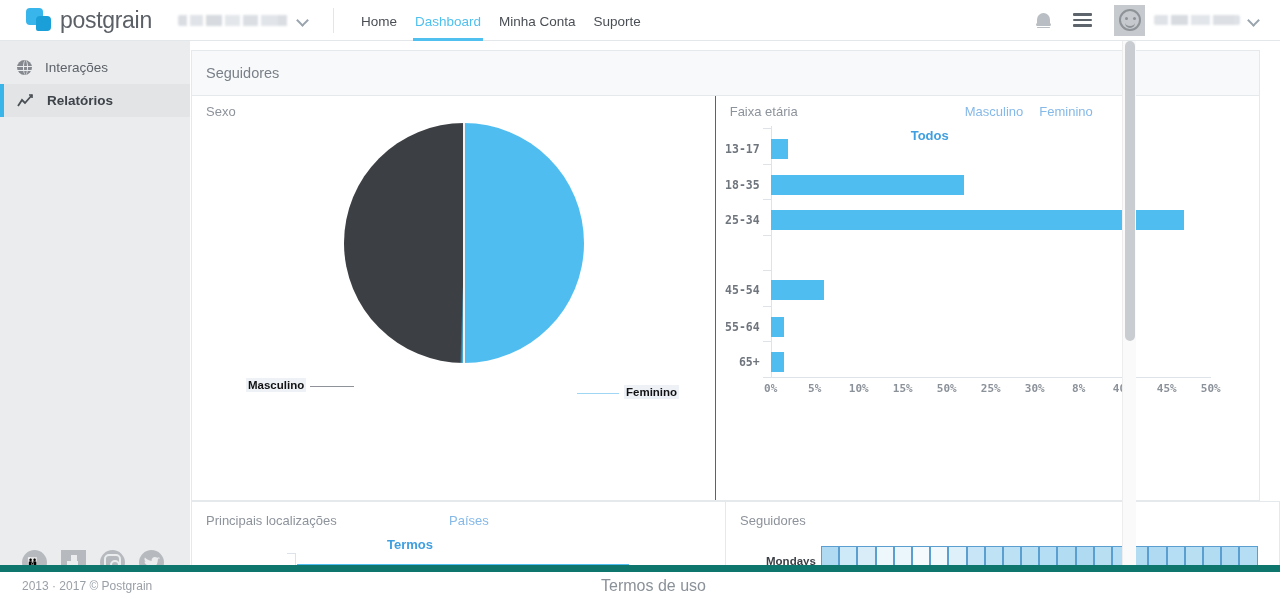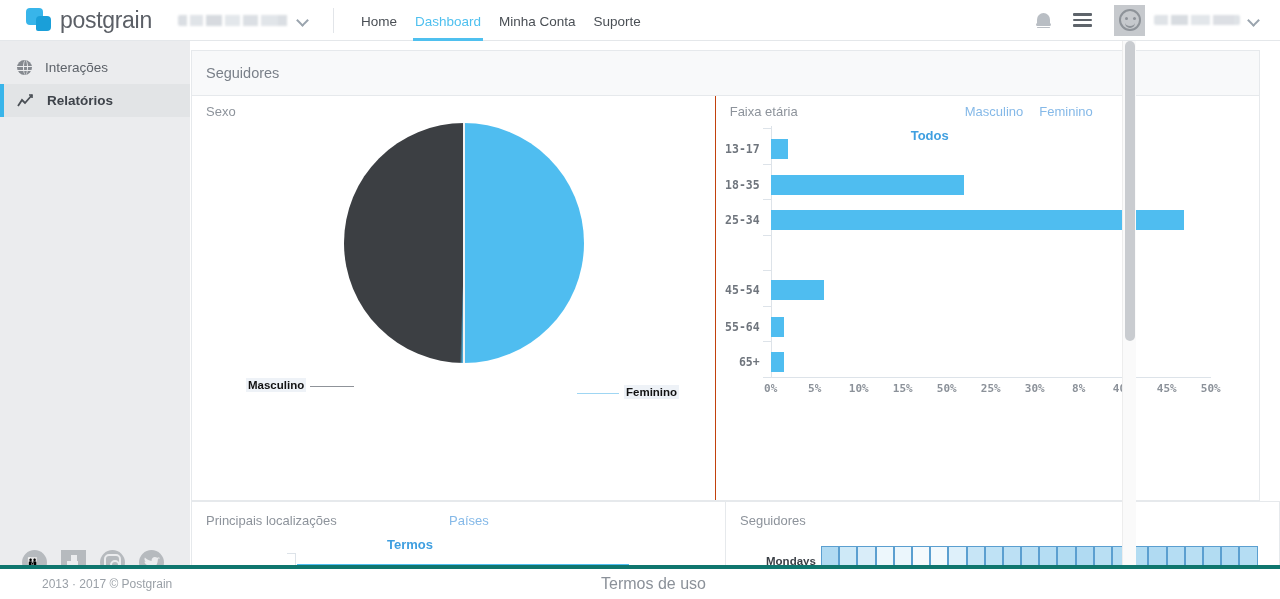--- a/index.html
+++ b/index.html
@@ -259,22 +259,22 @@
   .heat-lab {
     position: absolute; left: 40px; top: 53px; font-size: 11.5px;
     color: #3a3f45; font-weight: 700;
   }
   .heat-row { position: absolute; left: 95px; top: 44px; display: flex; }
   .heat-cell { width: 18.2px; height: 39px; border: 1px solid #5b9fd0; }
 
   
   .footer {
     position: absolute; left: 0; bottom: 0; width: 1280px; height: 34px;
-    background: #ffffff; border-top: 4px solid #0f766e;
-    display: flex; align-items: center; padding-left: 20px;
+    background: #ffffff; border-top: 7px solid #0f766e;
+    display: flex; align-items: center;
   }
   .footer .copy { margin-left: 22px; font-size: 12px; color: #9aa0a7; }
   .footer .terms {
     position: absolute; left: 601px; font-size: 16px; color: #8b9199; text-decoration: none;
   }
   .chat {
     position: absolute; right: 0px; bottom: 0px; width: 200px; height: 32px;
     background: #3cb44a; display: flex; align-items: center; gap: 14px;
     padding-left: 20px; cursor: pointer;
   }

